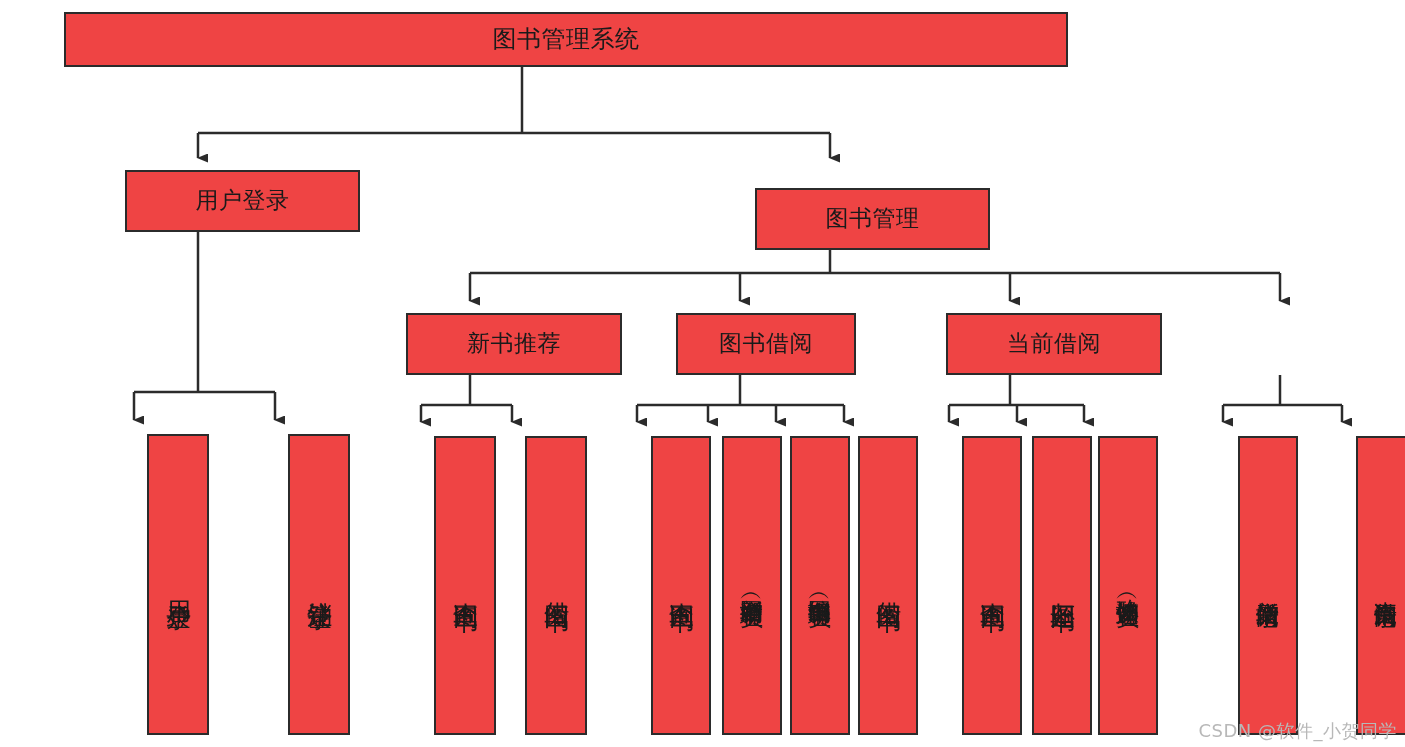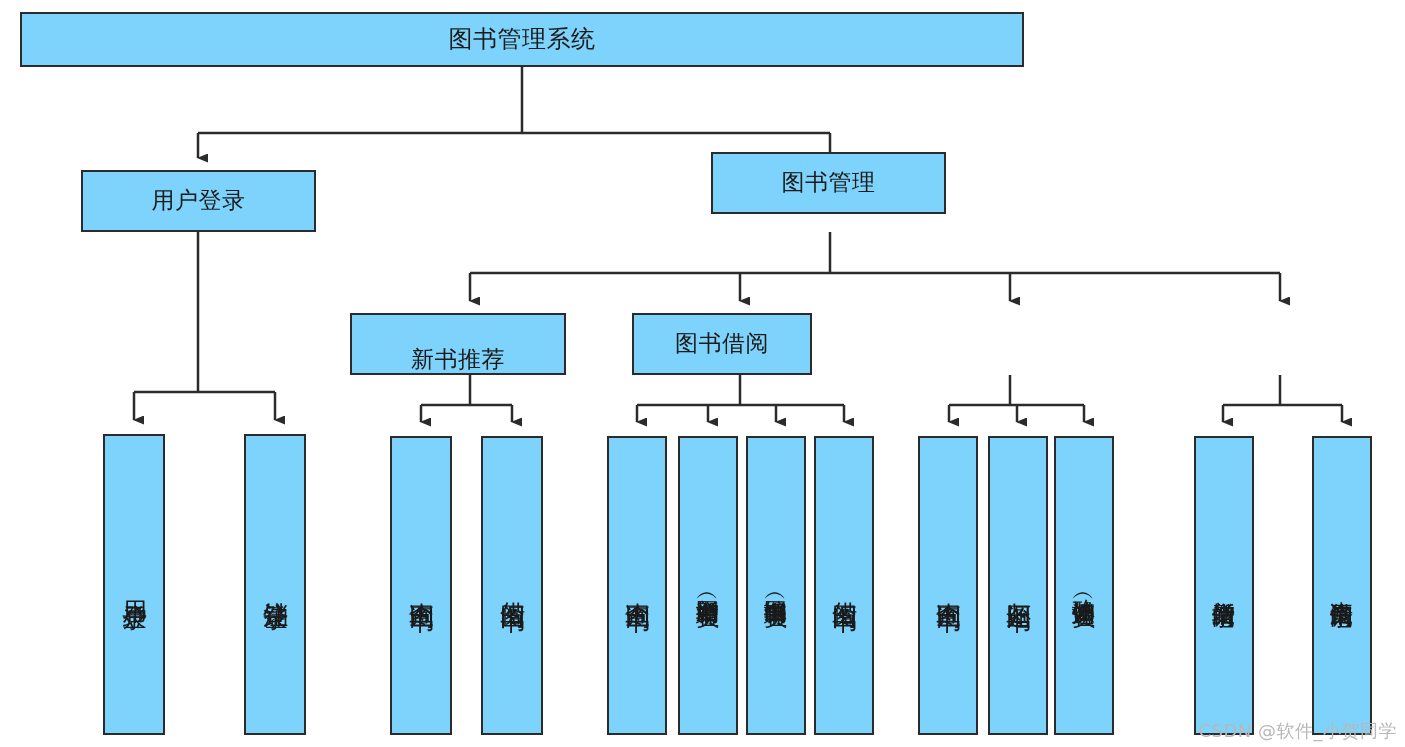--- a/index.html
+++ b/index.html
@@ -20,26 +20,27 @@
   #diagram-svg {
     position: absolute;
     left: 0;
     top: 0;
     width: 1405px;
     height: 747px;
   }
   .node-box {
     position: absolute;
     box-sizing: border-box;
-    background: #7dd3fc;
+    background: #ef4444;
     border: 2.5px solid #2b2b2b;
     display: flex;
     align-items: center;
     justify-content: center;
     overflow: hidden;
+    margin-left: 44px;
   }
   .node-label {
     color: #1a1a1a;
     text-align: center;
     line-height: 1.12;
     white-space: nowrap;
   }
   .node-box.horiz .node-label {
     font-size: 23px;
     letter-spacing: 0.5px;
@@ -142,30 +143,33 @@
     </g>
   </svg>
 
   <div class="node-box horiz root" style="left:20px; top:12px; width:1004px; height:55px;">
     <span class="node-label">图书管理系统</span>
   </div>
 
   <div class="node-box horiz" style="left:81px; top:170px; width:235px; height:62px;">
     <span class="node-label">用户登录</span>
   </div>
-  <div class="node-box horiz" style="left:711px; top:152px; width:235px; height:62px;">
+  <div class="node-box horiz" style="left:711px; top:188px; width:235px; height:62px;">
     <span class="node-label">图书管理</span>
   </div>
 
-  <div class="node-box horiz" style="left:350px; top:313px; width:216px; height:62px;align-items:flex-end;">
+  <div class="node-box horiz" style="left:362px; top:313px; width:216px; height:62px;">
     <span class="node-label">新书推荐</span>
   </div>
   <div class="node-box horiz" style="left:632px; top:313px; width:180px; height:62px;">
     <span class="node-label">图书借阅</span>
   </div>
+  <div class="node-box horiz" style="left:902px; top:313px; width:216px; height:62px;">
+    <span class="node-label">当前借阅</span>
+  </div>
 
   <div class="node-box vert" style="left:103px; top:434px; width:62px; height:301px;">
     <span class="node-label">用户登录</span>
   </div>
   <div class="node-box vert" style="left:244px; top:434px; width:62px; height:301px;">
     <span class="node-label">注销登录</span>
   </div>
 
   <div class="node-box vert" style="left:390px; top:436px; width:62px; height:299px;">
     <span class="node-label">查询图书</span>

